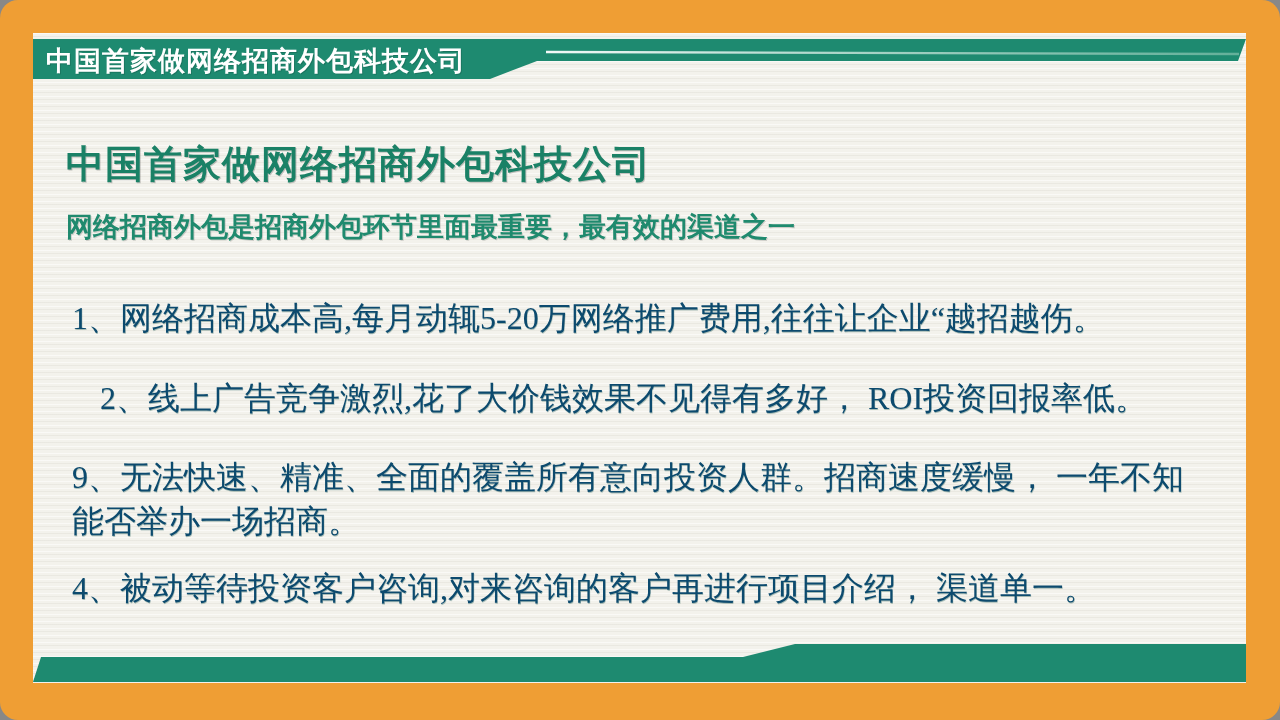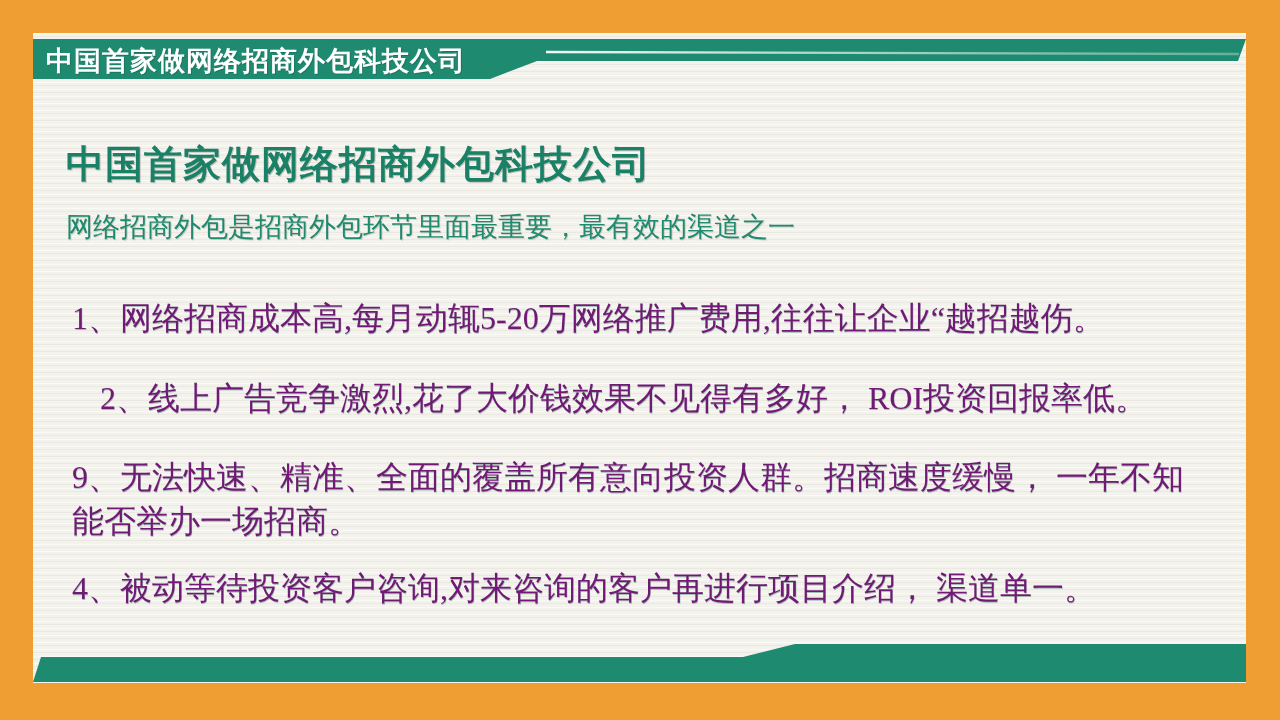--- a/index.html
+++ b/index.html
@@ -2,20 +2,21 @@
 <html><head>
 <meta charset="utf-8">
 <style>
   html,body{margin:0;padding:0;background:#888;}
   .slide{
     position:relative;
     width:1280px;height:720px;
     background:#EF9E34; 
     overflow:hidden;
     font-family:"Liberation Sans", sans-serif;
+    border-radius:18px;
   }
   
   .canvas{
     position:absolute;left:33px;top:33px;width:1213px;height:650px;
     background-color:#F3F2EC;
     background-image:
       repeating-linear-gradient(180deg,
         rgba(255,255,255,0.55) 0 1px,
         rgba(0,0,0,0) 1px 3px,
         rgba(213,211,201,0.30) 3px 4px,
@@ -34,26 +35,26 @@
     white-space:nowrap;
   }
   .title{
     position:absolute;left:66px;top:139px;
     color:#1A8166;font-size:38px;font-weight:bold;letter-spacing:1px;
     white-space:nowrap;
     text-shadow:1px 1px 0 rgba(40,40,40,0.25);
   }
   .subtitle{
     position:absolute;left:66px;top:210px;
-    color:#1F8A6E;font-size:27px;font-weight:normal;line-height:34px;
+    color:#1F8A6E;font-size:27px;font-weight:bold;line-height:34px;
     text-shadow:1px 1px 0 rgba(60,60,60,0.2);
   }
   .point{
     position:absolute;left:72px;width:1115px;
-    color:#701a75;font-size:32px;line-height:44px;
+    color:#0c4a6e;font-size:32px;line-height:44px;
     font-family:"Liberation Serif","DejaVu Serif",serif;
     text-shadow:0.5px 0.5px 0 rgba(30,90,80,0.35);
   }
   .p1{top:296px;} .p2{top:376px;margin-left:28px;} .p3{top:455px;} .p4{top:566px;}
 </style>
 </head>
 <body>
 
 <div class="slide">
 

